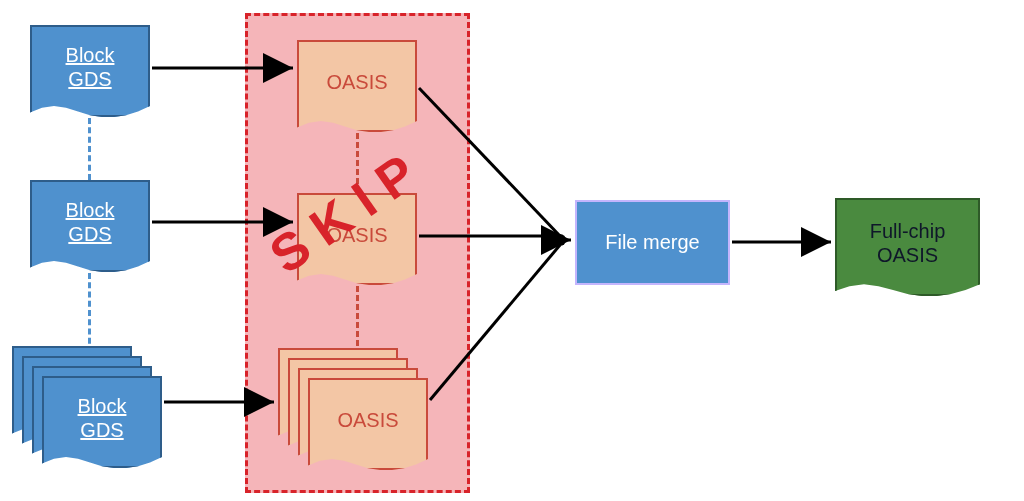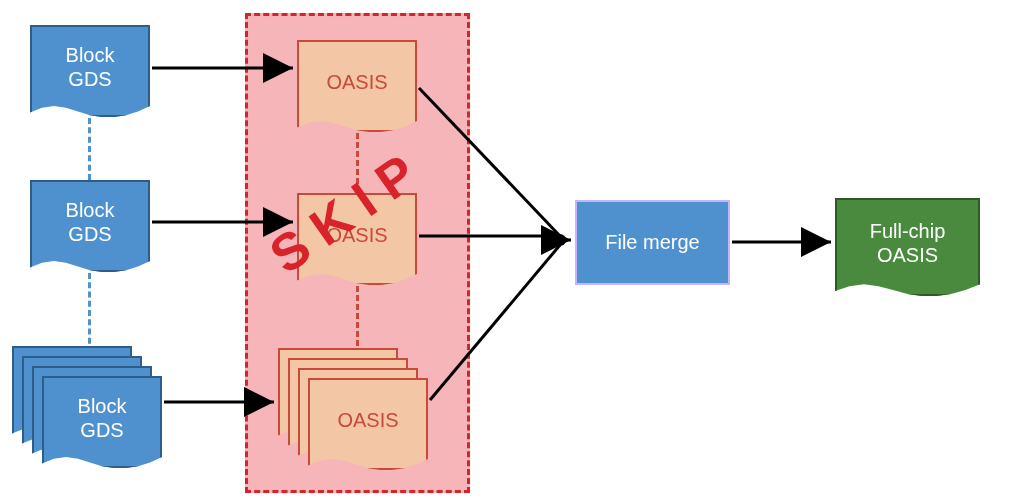--- a/index.html
+++ b/index.html
@@ -29,23 +29,23 @@
     line-height: 1.2;
     font-size: 20px;
     clip-path: polygon(
       0% 0%, 100% 0%, 100% 88%,
       90% 94%, 80% 98%, 70% 100%, 60% 100%, 50% 98%,
       40% 94%, 30% 90%, 20% 88%, 10% 90%, 0% 95%
     );
     padding-bottom: 8px;
   }
 
-  .doc.blue  { background:#4f91ce; border-color:#2e5d8a; color:#ffffff; }
+  .doc.blue  { background:#4f91ce; border-color:#2e5d8a; color:#ffffff;text-decoration:underline; }
   .doc.peach { background:#f3c6a5; border-color:#c94a3b; color:#c94a3b; }
-  .doc.green { background:#4a8a3f; border-color:#2e5a28; color:#ffffff; }
+  .doc.green { background:#4a8a3f; border-color:#2e5a28; color:#0f172a; }
 
   
   .stack-back {
     position: absolute;
     border: 2px solid;
     box-sizing: border-box;
     clip-path: polygon(
       0% 0%, 100% 0%, 100% 88%,
       90% 94%, 80% 98%, 70% 100%, 60% 100%, 50% 98%,
       40% 94%, 30% 90%, 20% 88%, 10% 90%, 0% 95%

